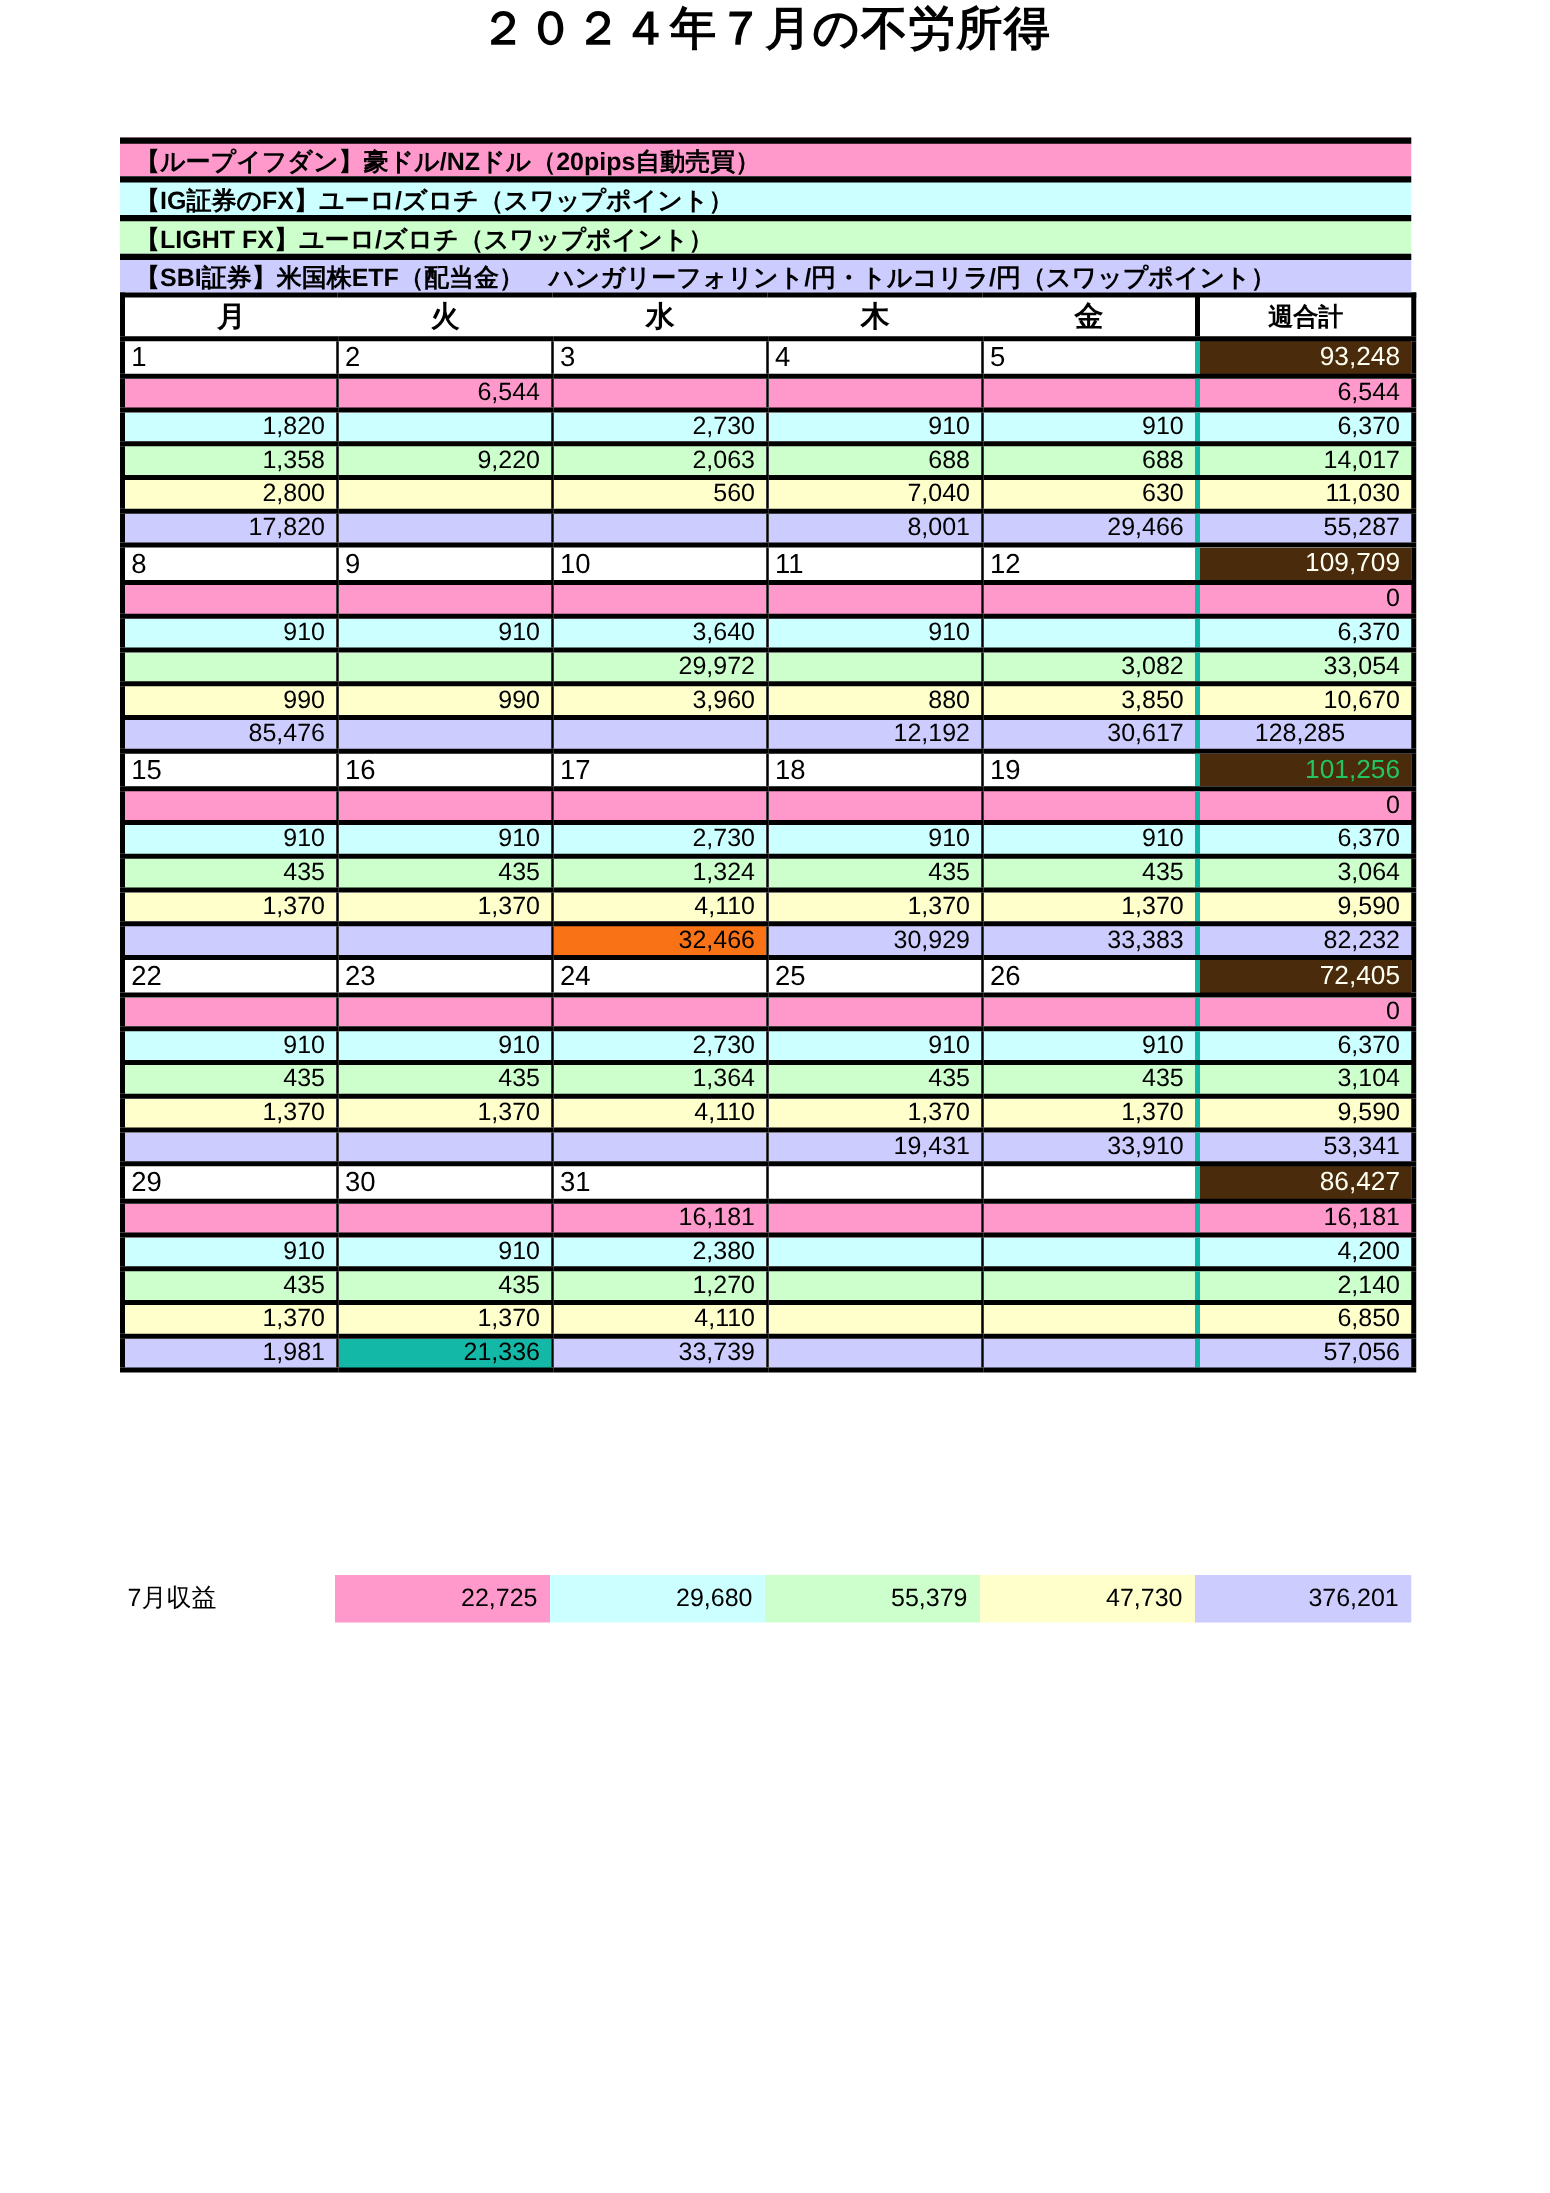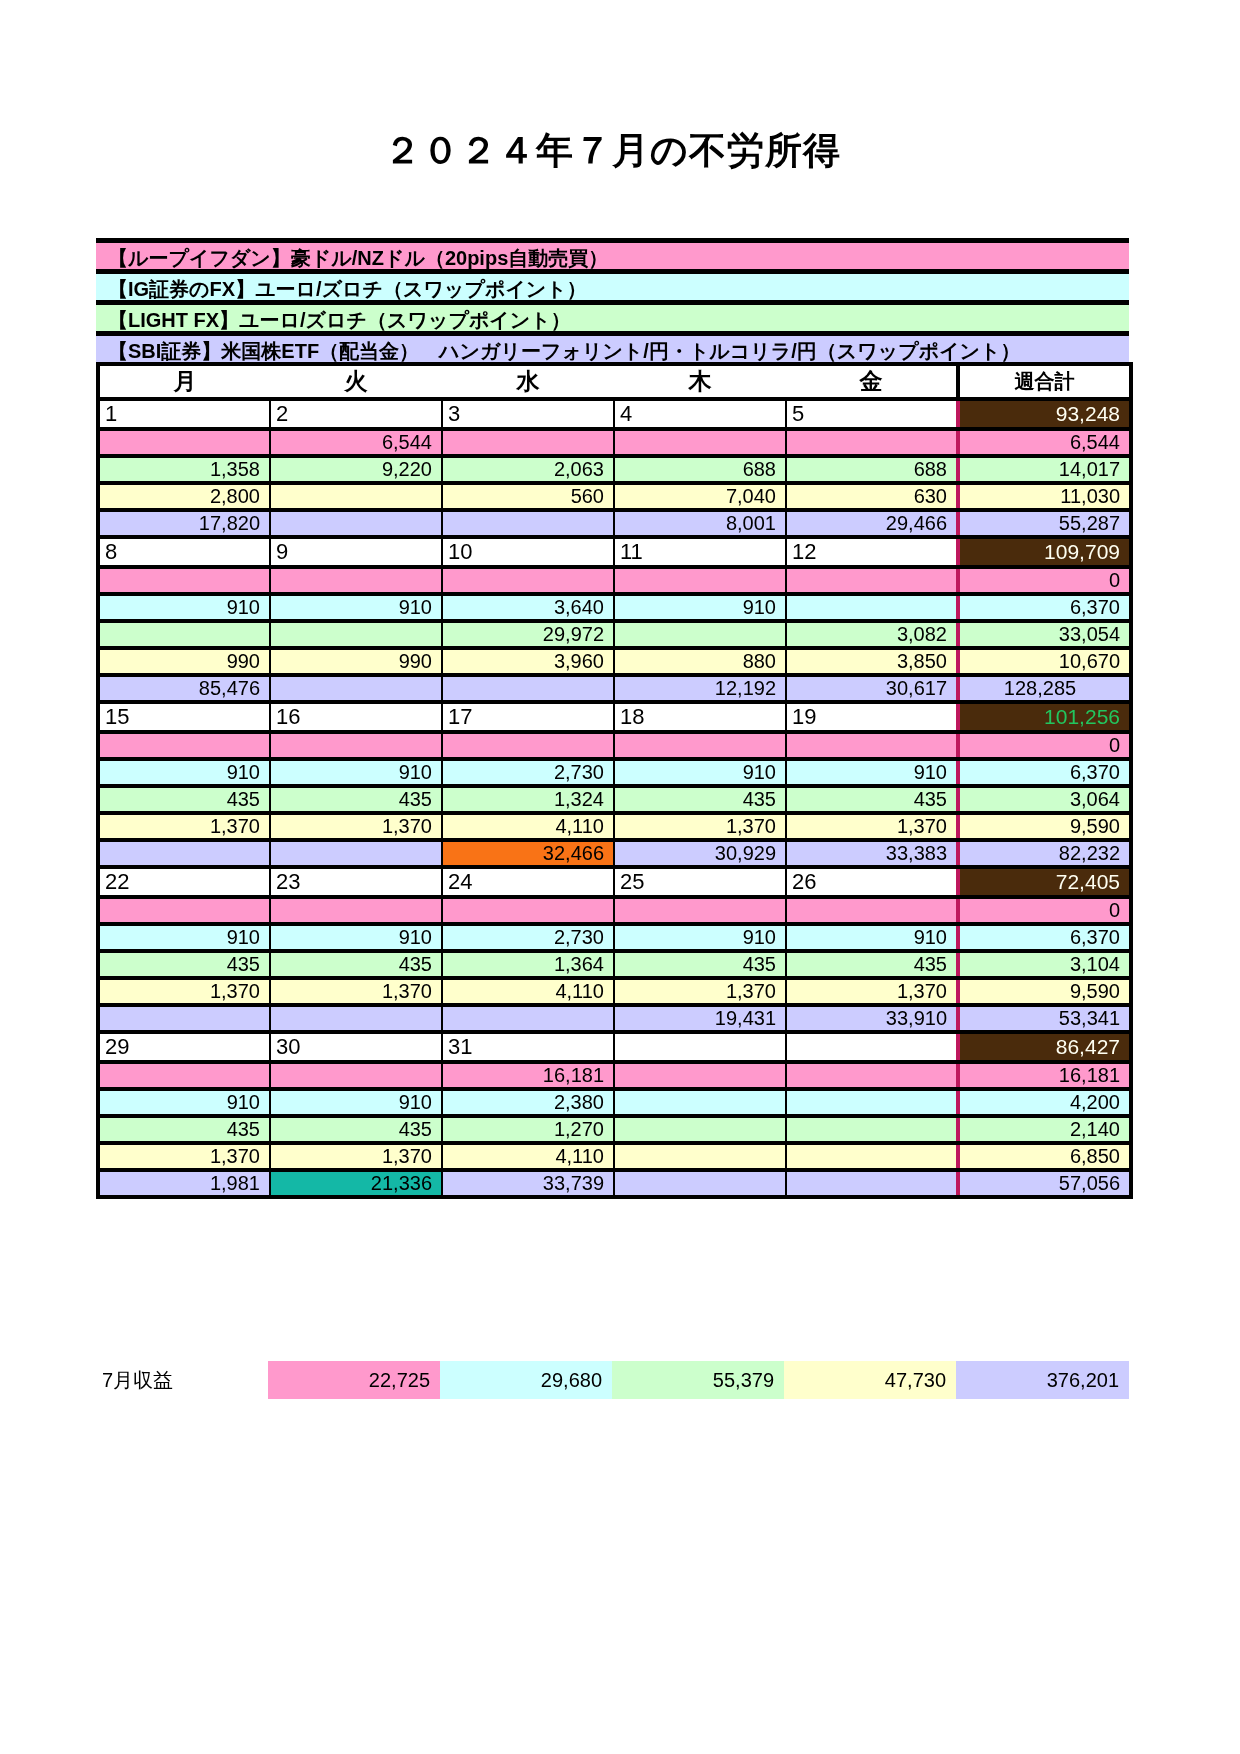--- a/index.html
+++ b/index.html
@@ -4,21 +4,21 @@
 <style>
   * { box-sizing: border-box; margin: 0; padding: 0; }
   html, body { background: #ffffff; }
   body {
     width: 1240px;
     height: 1754px;
     font-family: "Liberation Sans", "DejaVu Sans", sans-serif;
     color: #000;
     position: relative;
   }
-  .page { padding-top: 128px; }
+  .page { }
   .title {
     width: 1033px;
     margin-left: 96px;
     text-align: center;
     font-size: 37px;
     font-weight: bold;
     letter-spacing: 1px;
     line-height: 46px;
   }
   .content {
@@ -54,21 +54,21 @@
     background: #fff;
     font-size: 23px;
     font-weight: bold;
     text-align: center;
     height: 28px;
     border-left: 0;
   }
   table.cal th.wk { border-left: 4px solid #000; font-size: 20px; }
   table.cal td { border-left: 2px solid #000; }
   table.cal td:first-child { border-left: 0; }
-  table.cal td.total-col, table.cal td.week-total-cell { border-left: 4px solid #be185d; }
+  table.cal td.total-col, table.cal td.week-total-cell { border-left: 4px solid #14b8a6; }
   td.day-cell {
     background: #fff;
     font-size: 22px;
     text-align: left;
     padding-left: 5px;
     vertical-align: middle;
   }
   td.week-total-cell {
     text-align: right;
     padding-right: 9px;
@@ -144,20 +144,28 @@
           </tr>
           <tr class="series-row">
             <td class="val" style="background: rgb(255, 153, 204);"></td>
             <td class="val" style="background: rgb(255, 153, 204);">6,544</td>
             <td class="val" style="background: rgb(255, 153, 204);"></td>
             <td class="val" style="background: rgb(255, 153, 204);"></td>
             <td class="val" style="background: rgb(255, 153, 204);"></td>
             <td class="val total-col" style="background: rgb(255, 153, 204);">6,544</td>
           </tr>
           <tr class="series-row">
+            <td class="val" style="background: rgb(204, 255, 255);">1,820</td>
+            <td class="val" style="background: rgb(204, 255, 255);"></td>
+            <td class="val" style="background: rgb(204, 255, 255);">2,730</td>
+            <td class="val" style="background: rgb(204, 255, 255);">910</td>
+            <td class="val" style="background: rgb(204, 255, 255);">910</td>
+            <td class="val total-col" style="background: rgb(204, 255, 255);">6,370</td>
+          </tr>
+          <tr class="series-row">
             <td class="val" style="background: rgb(204, 255, 204);">1,358</td>
             <td class="val" style="background: rgb(204, 255, 204);">9,220</td>
             <td class="val" style="background: rgb(204, 255, 204);">2,063</td>
             <td class="val" style="background: rgb(204, 255, 204);">688</td>
             <td class="val" style="background: rgb(204, 255, 204);">688</td>
             <td class="val total-col" style="background: rgb(204, 255, 204);">14,017</td>
           </tr>
           <tr class="series-row">
             <td class="val" style="background: rgb(255, 255, 204);">2,800</td>
             <td class="val" style="background: rgb(255, 255, 204);"></td>

